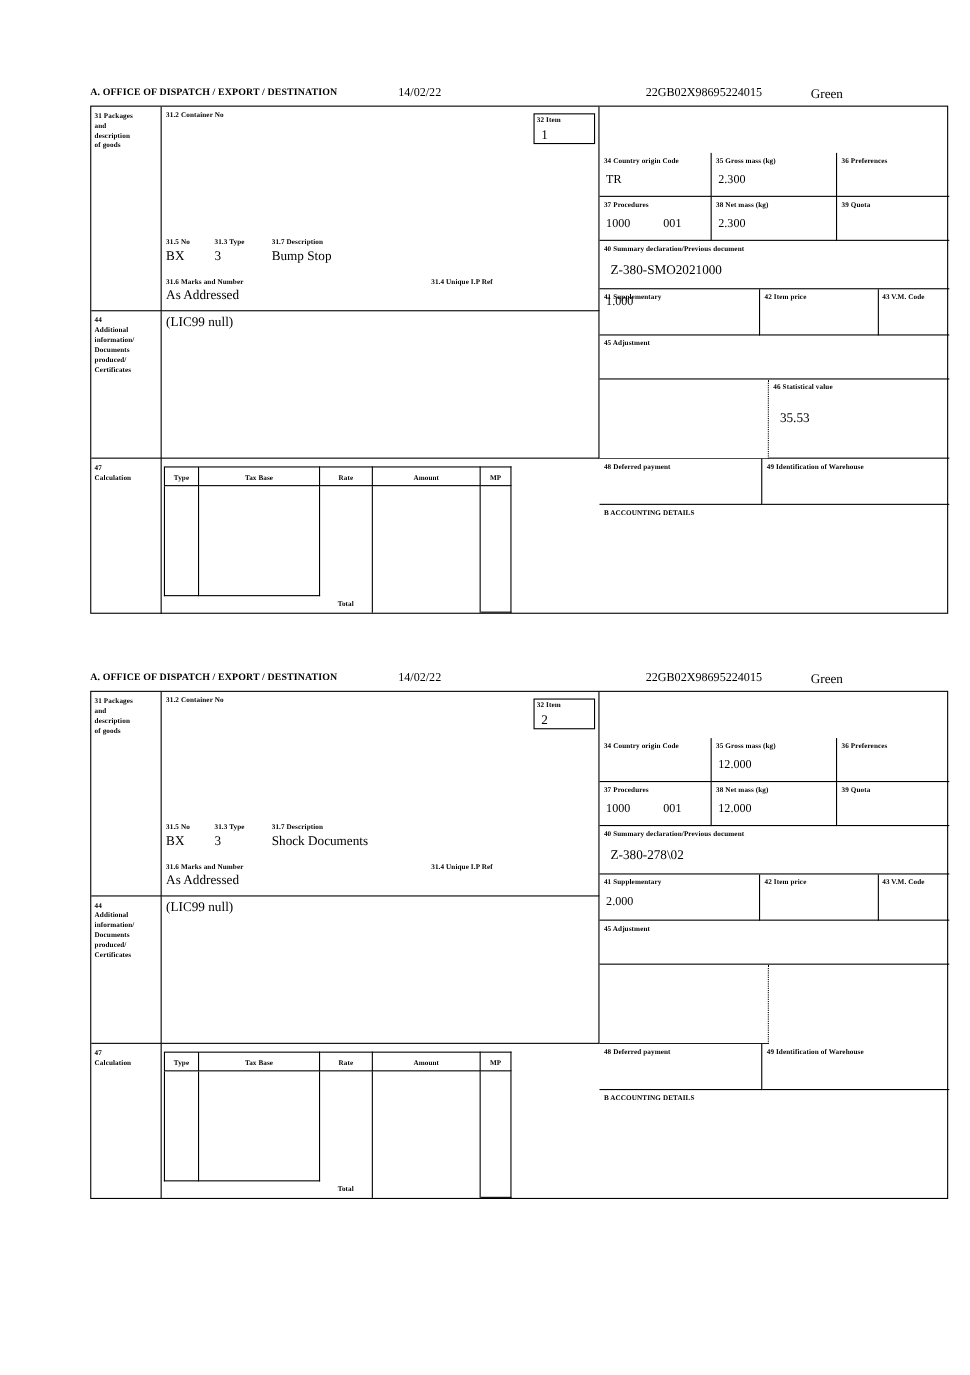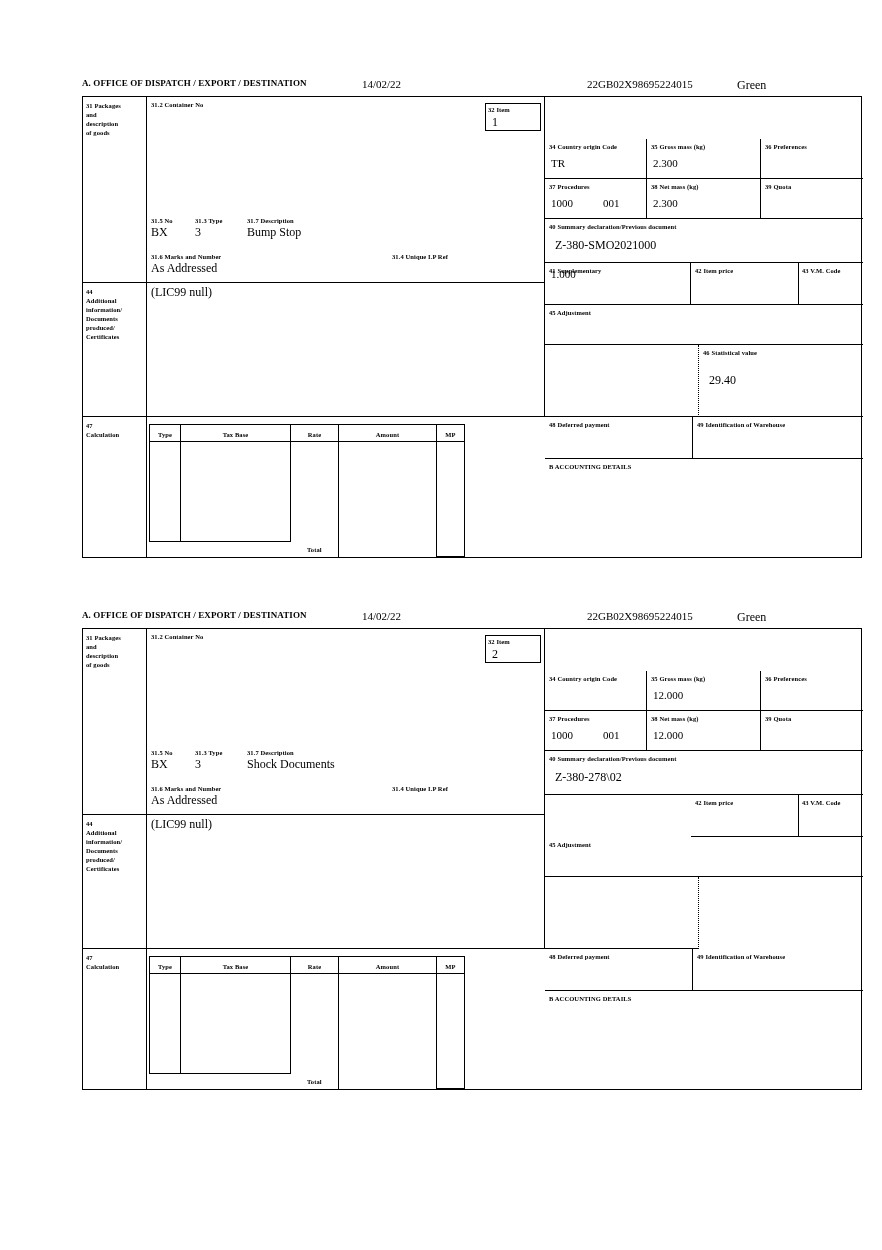--- a/index.html
+++ b/index.html
@@ -223,21 +223,21 @@
 
       <div class="cell bb" style="left:462px; top:208px; width:318px; height:40px;">
         <div class="lbl" style="position:absolute; left:4px; top:3px;">45 Adjustment</div>
         <div class="val" style="position:absolute; left:6px; top:18px;"></div>
       </div>
 
       <div class="cell" style="left:462px; top:248px; width:154px; height:72px; border-right:1px dotted #000; border-bottom:1px solid #000;"></div>
 
       <div class="cell bb" style="left:616px; top:248px; width:164px; height:72px;">
         <div class="lbl" style="position:absolute; left:4px; top:3px;">46 Statistical value</div>
-        <div class="val-lg" style="position:absolute; left:10px; top:28px;">29.40</div>
+        <div class="val-lg" style="position:absolute; left:10px; top:28px;">35.53</div>
       </div>
 
       <div class="cell br" style="left:0px; top:320px; width:64px; height:141px;">
         <div class="lbl pad" style="padding-top:4px;">
           <div>47</div>
           <div>Calculation</div>
         </div>
       </div>
 
       <div class="cell" style="left:64px; top:320px; width:398px; height:141px;">
@@ -368,20 +368,24 @@
       <div class="cell bb" style="left:678px; top:82px; width:102px; height:40px;">
         <div class="lbl" style="position:absolute; left:4px; top:3px;">39 Quota</div>
         <div class="val" style="position:absolute; left:6px; top:18px;"></div>
       </div>
 
       <div class="cell bb" style="left:462px; top:122px; width:318px; height:44px;">
         <div class="lbl" style="position:absolute; left:4px; top:3px;">40 Summary declaration/Previous document</div>
         <div class="val-lg" style="position:absolute; left:10px; top:19px;">Z-380-278\02</div>
       </div>
 
+      <div class="cell br bb" style="left:462px; top:166px; width:146px; height:42px;">
+        <div class="lbl" style="position:absolute; left:4px; top:3px;">41 Supplementary</div>
+        <div class="val" style="position:absolute; left:6px; top:19px;">2.000</div>
+      </div>
 
       <div class="cell br bb" style="left:608px; top:166px; width:108px; height:42px;">
         <div class="lbl" style="position:absolute; left:4px; top:3px;">42 Item price</div>
         <div class="val" style="position:absolute; left:6px; top:19px;"></div>
       </div>
 
       <div class="cell bb" style="left:716px; top:166px; width:64px; height:42px;">
         <div class="lbl" style="position:absolute; left:3px; top:3px;">43 V.M. Code</div>
         <div class="val" style="position:absolute; left:5px; top:19px;"></div>
       </div>

